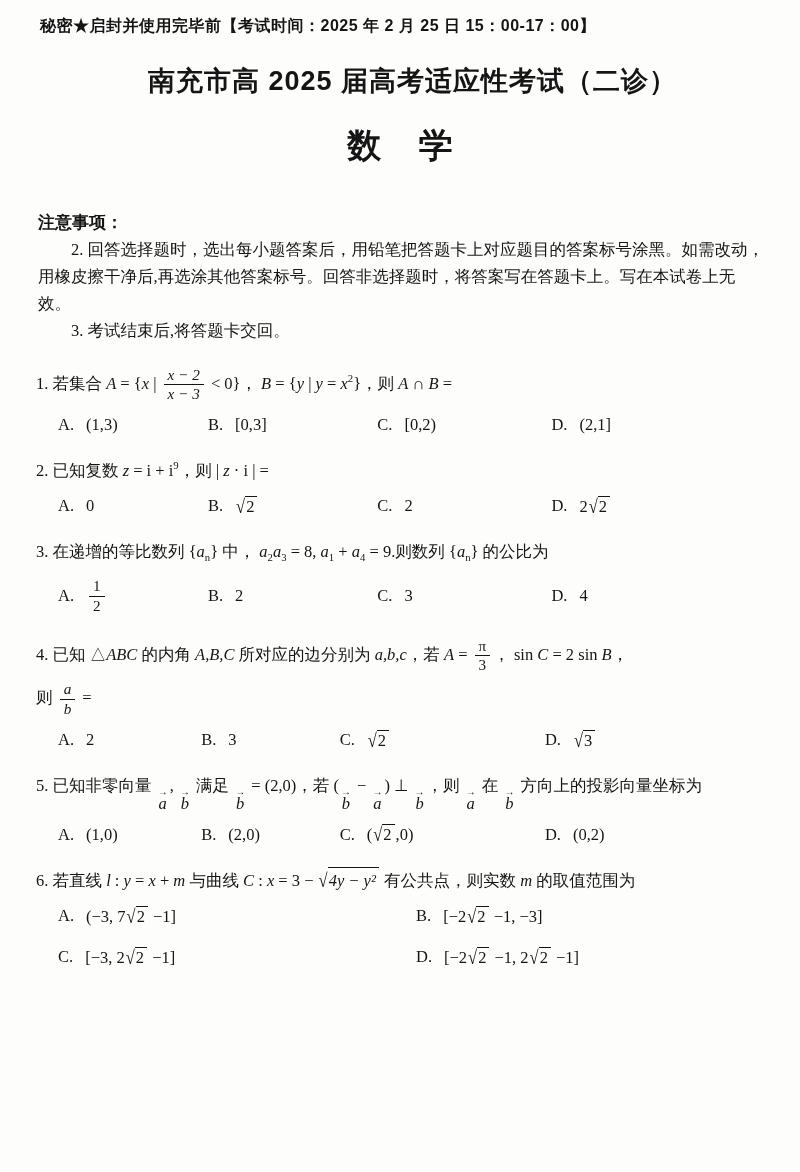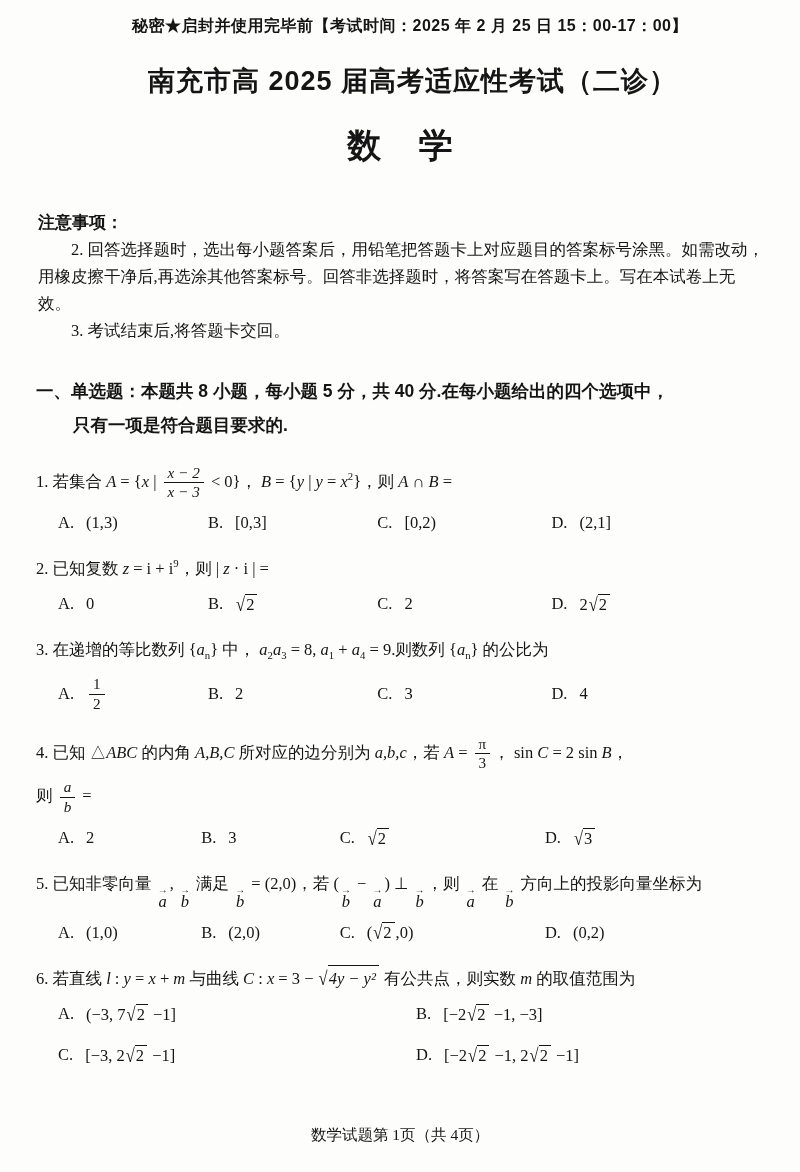--- a/index.html
+++ b/index.html
@@ -5,21 +5,21 @@
   * { box-sizing: border-box; }
   html,body { margin:0; padding:0; background:#ffffff; }
   .page {
     width: 800px; height: 1172px; margin: 0 auto; position: relative;
     background: #fdfdfc; color: #151515; overflow: hidden;
     font-family: "Liberation Serif", serif;
   }
   .header-line {
     padding: 16px 20px 0 40px;
     font-family: "Liberation Sans", sans-serif;
-    font-weight: 700; font-size: 16px; letter-spacing: 0.5px; text-align: center;
+    font-weight: 700; font-size: 16px; letter-spacing: 0.5px;
   }
   h1.exam-title {
     margin: 26px 0 0 0; text-align: center;
     font-family: "Liberation Sans", sans-serif;
     font-size: 27px; font-weight: 700; letter-spacing: 1px; padding-left: 25px;
   }
   h2.subject-title {
     margin: 24px 0 0 0; text-align: center;
     font-family: "Liberation Sans", sans-serif;
     font-size: 34px; font-weight: 700; letter-spacing: 14px; text-indent: 14px;
@@ -83,24 +83,20 @@
   <h1 class="exam-title">南充市高 2025 届高考适应性考试（二诊）</h1>
 
   <h2 class="subject-title">数 学</h2>
 
   <div class="notice">
     <div class="notice-heading">注意事项：</div>
     <p>2. 回答选择题时，选出每小题答案后，用铅笔把答题卡上对应题目的答案标号涂黑。如需改动，用橡皮擦干净后,再选涂其他答案标号。回答非选择题时，将答案写在答题卡上。写在本试卷上无效。</p>
     <p>3. 考试结束后,将答题卡交回。</p>
   </div>
 
-  <div class="section-heading">
-    <div class="sh1">一、单选题：本题共 8 小题，每小题 5 分，共 40 分.在每小题给出的四个选项中，</div>
-    <div class="sh2">只有一项是符合题目要求的.</div>
-  </div>
 
   <div class="questions">
 
     <div class="question">
       <div class="stem"><span class="sg-t">1. 若集合 </span><span class="sg-m">A</span><span class="sg-r"> = {</span><span class="sg-m">x</span><span class="sg-r"> | </span><span class="frac it"><span class="num">x − 2</span><span class="den">x − 3</span></span><span class="sg-r"> &lt; 0}， </span><span class="sg-m">B</span><span class="sg-r"> = {</span><span class="sg-m">y</span><span class="sg-r"> | </span><span class="sg-m">y</span><span class="sg-r"> = </span><span class="sg-m">x</span><sup class="sg-sup">2</sup><span class="sg-r">}，</span><span class="sg-t">则 </span><span class="sg-m">A</span><span class="sg-r"> ∩ </span><span class="sg-m">B</span><span class="sg-r"> =</span></div>
       <div class="opt-row cols-a">
         <div class="option">
             <span class="opt-label">A.</span>
             <span class="opt-content"><span class="sg-r">(1,3)</span></span>
           </div>
@@ -249,15 +245,14 @@
           </div>
         <div class="option">
             <span class="opt-label">D.</span>
             <span class="opt-content"><span class="sg-r">[−2</span><span class="sqrt"><span class="rsign">√</span><span class="rad">2</span></span><span class="sg-r"> −1, 2</span><span class="sqrt"><span class="rsign">√</span><span class="rad">2</span></span><span class="sg-r"> −1]</span></span>
           </div>
       </div>
     </div>
 
   </div>
 
-  <div class="footer">数学试题第 1页（共 4页）</div>
 
 </div>
 
 </body></html>

